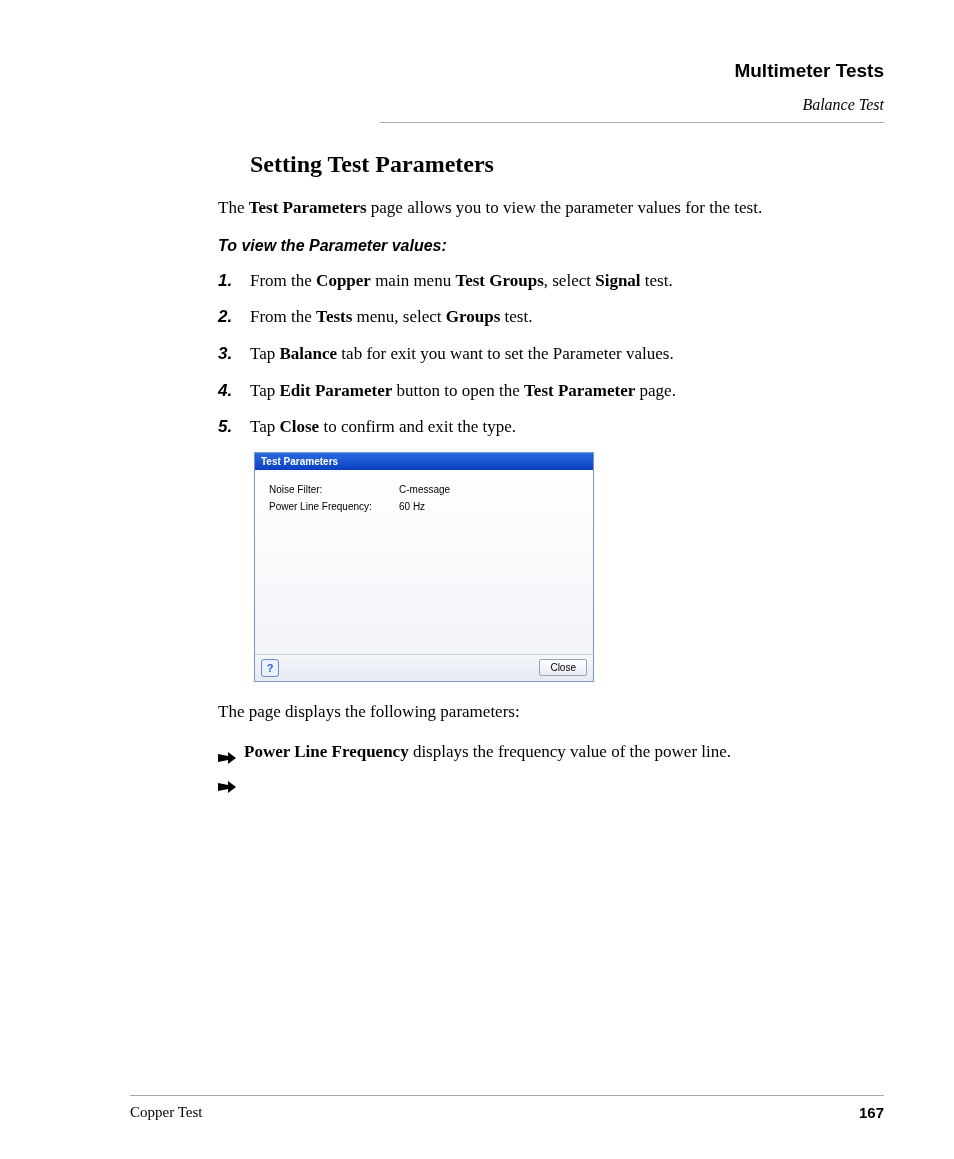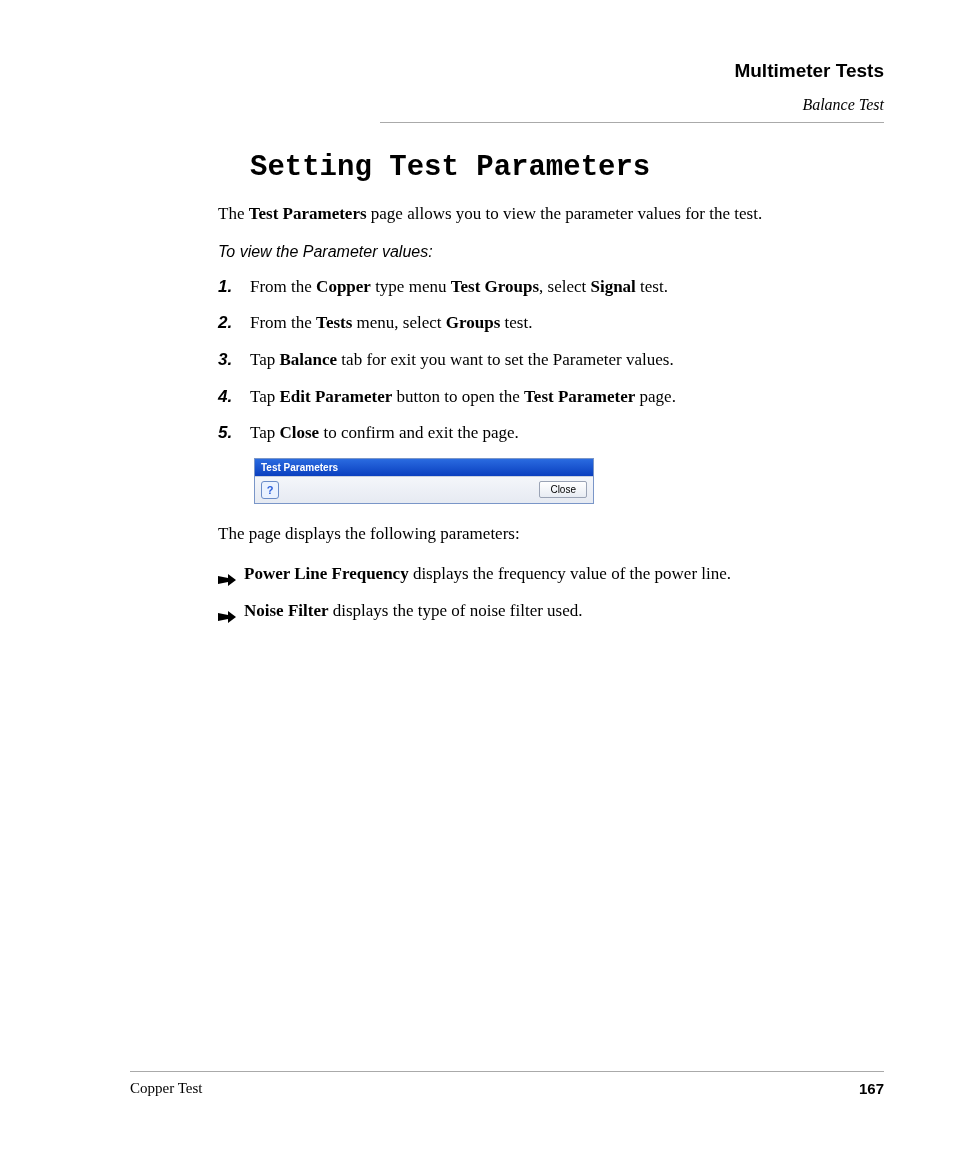--- a/index.html
+++ b/index.html
@@ -30,34 +30,34 @@
     font-family: Verdana, Arial, sans-serif;
     font-weight: 700;
     font-size: 19px;
   }
   .hdr .h2 {
     font-style: italic;
     font-size: 16px;
     margin-top: 14px;
   }
   .section-title {
-    font-family: Liberation Mono, monospace;
-    font-weight: 700;
-    font-size: 29px;
+    font-family: Liberation Serif, serif;
+    font-weight: 700;
+    font-size: 24px;
     margin: 0 0 18px 120px;
   }
   .body-block { margin-left: 88px; }
   .para {
     font-size: 17px;
     line-height: 1.45;
     margin: 0 0 16px 0;
   }
   .subhead {
     font-family: Verdana, Arial, sans-serif;
-    font-weight: 400;
+    font-weight: 700;
     font-style: italic;
     font-size: 16px;
     margin: 6px 0 14px 0;
   }
   .step {
     display: flex;
     font-size: 17px;
     line-height: 1.45;
     margin-bottom: 12px;
   }
@@ -122,21 +122,21 @@
   }
   .bullet .arrow {
     width: 26px;
     flex-shrink: 0;
     padding-top: 3px;
   }
   .bullet .arrow svg { display:block; }
   .pgfooter {
     position: absolute;
     left: 130px; right: 70px;
-    bottom: 62px;
+    bottom: 38px;
     border-top: 1px solid #aaa;
     padding-top: 8px;
     display: flex;
     justify-content: space-between;
     font-size: 15px;
     font-family: Georgia, serif;
   }
   .pgfooter .pn {
     font-family: Verdana, Arial, sans-serif;
     font-weight: 700;
@@ -157,42 +157,54 @@
 
     <p class="para">
       <span>The </span><span class="bold">Test Parameters</span><span> page allows you to view the parameter values for the test.</span>
     </p>
 
     <div class="subhead">To view the Parameter values:</div>
 
     <div id="steps">
         <div class="step">
           <div class="num">1.</div>
-          <div><span>From the </span><span class="bold">Copper</span><span> type menu </span><span class="bold">Test Groups</span><span>, select </span><span class="bold">Signal</span><span> test.</span></div>
+          <div><span>From the </span><span class="bold">Copper</span><span> main menu </span><span class="bold">Test Groups</span><span>, select </span><span class="bold">Signal</span><span> test.</span></div>
         </div>
         <div class="step">
           <div class="num">2.</div>
           <div><span>From the </span><span class="bold">Tests</span><span> menu, select </span><span class="bold">Groups</span><span> test.</span></div>
         </div>
         <div class="step">
           <div class="num">3.</div>
           <div><span>Tap </span><span class="bold">Balance</span><span> tab for exit you want to set the Parameter values.</span></div>
         </div>
         <div class="step">
           <div class="num">4.</div>
           <div><span>Tap </span><span class="bold">Edit Parameter</span><span> button to open the </span><span class="bold">Test Parameter</span><span> page.</span></div>
         </div>
         <div class="step">
           <div class="num">5.</div>
-          <div><span>Tap </span><span class="bold">Close</span><span> to confirm and exit the page.</span></div>
+          <div><span>Tap </span><span class="bold">Close</span><span> to confirm and exit the type.</span></div>
         </div>
       </div>
 
     <div class="shot">
       <div class="titlebar">Test Parameters</div>
+      <div class="panel">
+        <div id="shotrows">
+            <div class="row">
+              <div class="k">Noise Filter:</div>
+              <div>C-message</div>
+            </div>
+            <div class="row">
+              <div class="k">Power Line Frequency:</div>
+              <div>60 Hz</div>
+            </div>
+          </div>
+      </div>
       <div class="footer">
         <div class="help">?</div>
         <div class="closebtn">Close</div>
       </div>
     </div>
 
     <p class="para">The page displays the following parameters:</p>
 
     <div id="bullets">
         <div class="bullet">
@@ -202,21 +214,20 @@
             </svg>
           </div>
           <div><span class="bold">Power Line Frequency</span><span> displays the frequency value of the power line.</span></div>
         </div>
         <div class="bullet">
           <div class="arrow">
             <svg width="18" height="14" viewBox="0 0 18 14">
               <polygon points="0,3 10,5 10,1 18,7 10,13 10,9 0,11" fill="#000"></polygon>
             </svg>
           </div>
-          <div><span class="bold">Noise Filter</span><span> displays the type of noise filter used.</span></div>
         </div>
       </div>
 
   </div>
 
   <div class="pgfooter">
     <span>Copper Test</span>
     <span class="pn">167</span>
   </div>
 </div>

